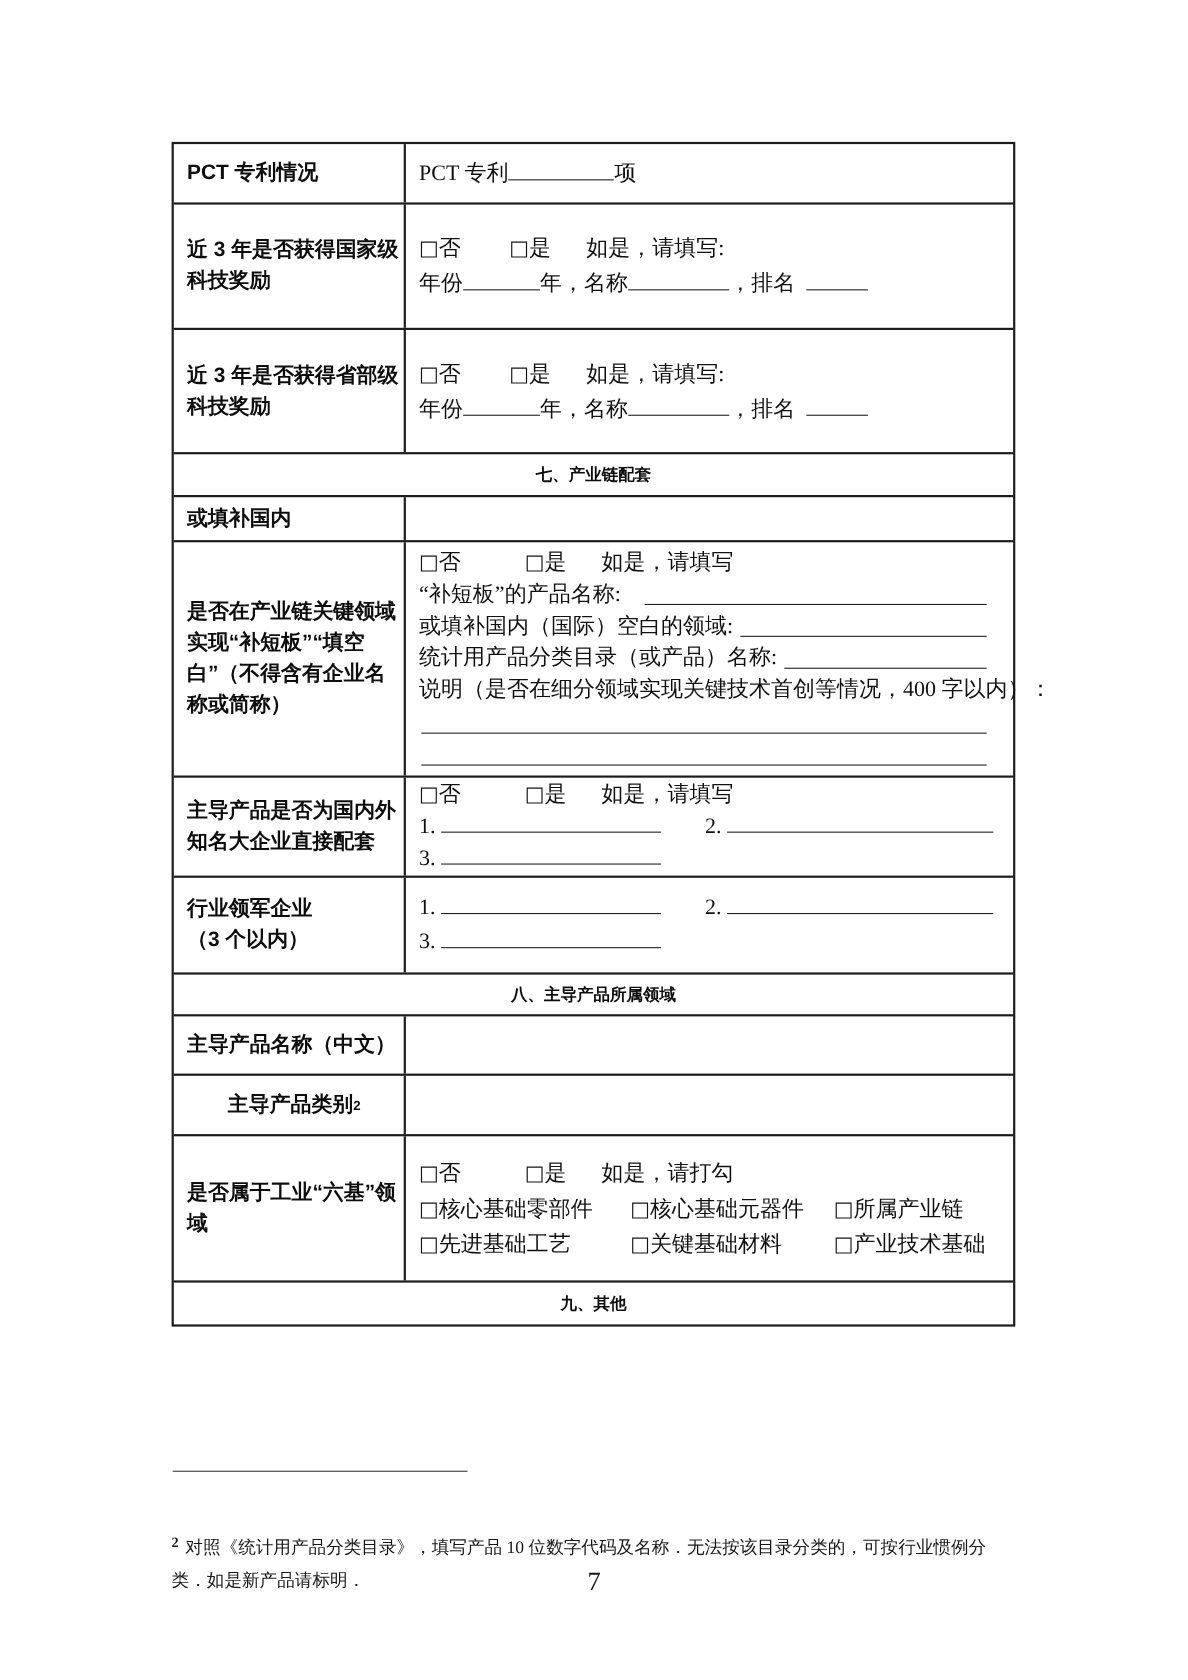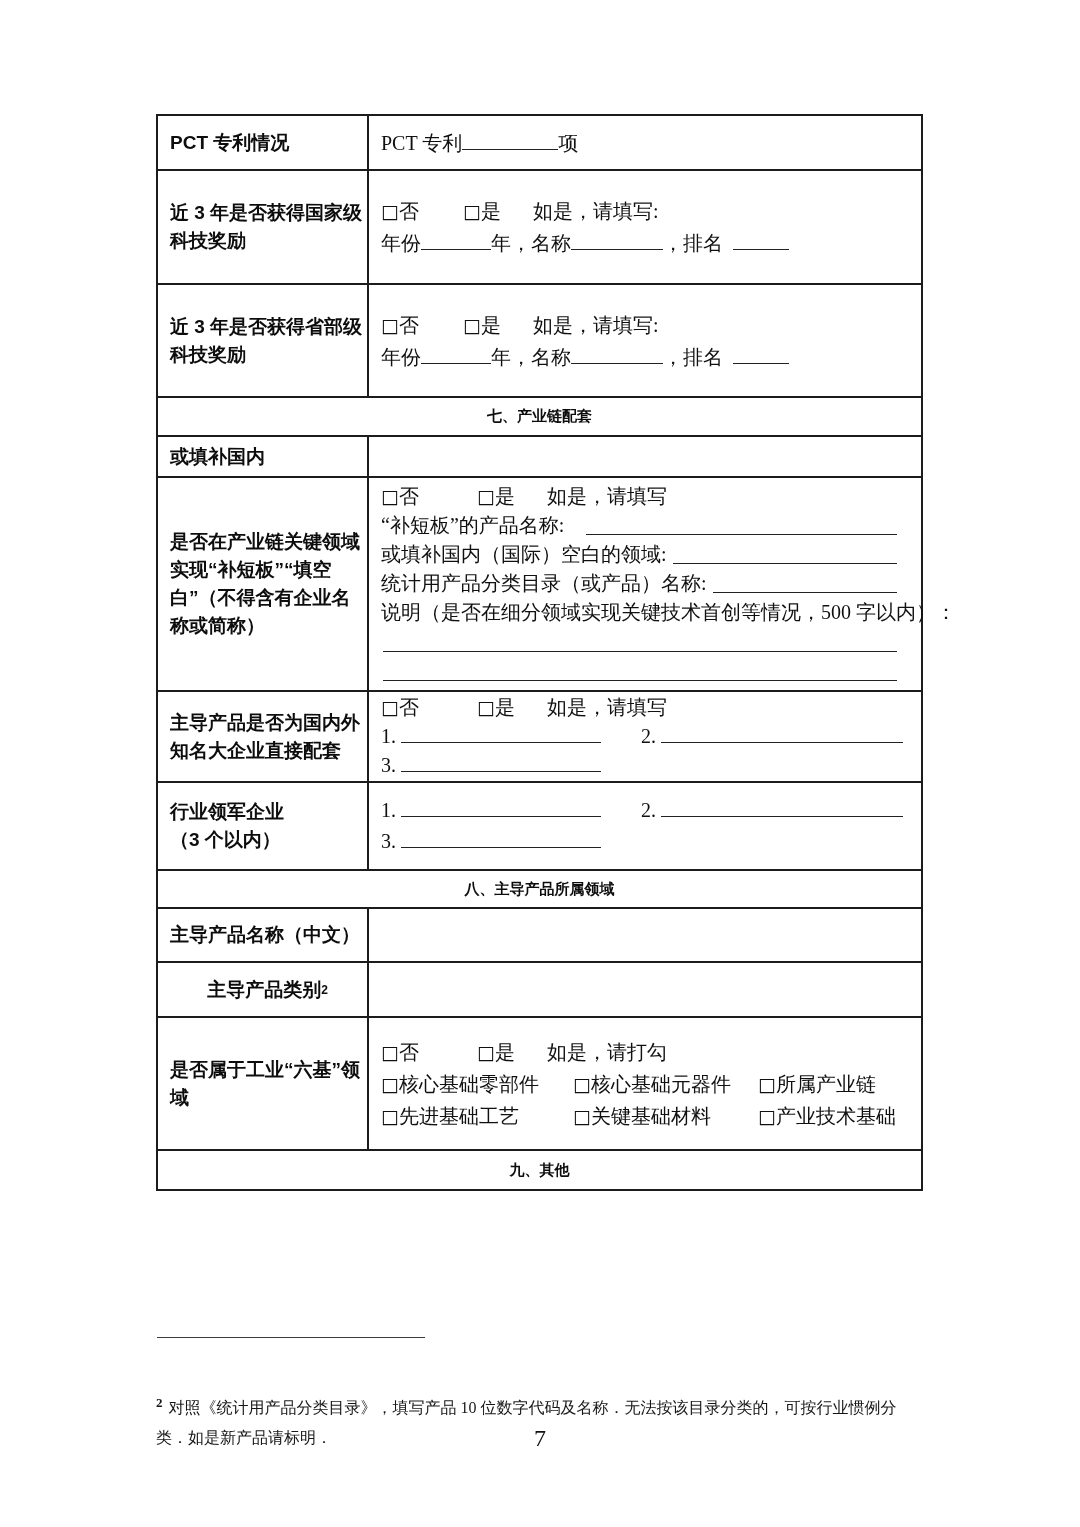--- a/index.html
+++ b/index.html
@@ -3,21 +3,21 @@
 <meta charset="utf-8">
 <style>
   * { margin:0; padding:0; box-sizing:border-box; }
   html,body { background:#ffffff; }
   body {
     width:1080px; height:1527px; position:relative;
     font-family:"Liberation Serif","DejaVu Serif",serif;
     color:#111;
   }
   .tbl {
-    position:absolute; left:156px; top:114px; width:767px;
+    position:absolute; left:156px; top:129px; width:767px;
     border:2px solid #1c1c1c;
   }
   .row { display:flex; border-bottom:2px solid #1c1c1c; }
   .row:last-child { border-bottom:none; }
   .lcell {
     width:211px; flex:0 0 211px; border-right:2px solid #1c1c1c;
     display:flex; flex-direction:column; justify-content:center; align-items:flex-start;
     padding:4px 2px 4px 12px;
     font-family:"Liberation Sans","DejaVu Sans",sans-serif;
     font-weight:bold; font-size:19px; line-height:28px; color:#0d0d0d;
@@ -136,21 +136,21 @@
       </div>
       <div class="line-f">
         <span class="txt">或填补国内（国际）空白的领域:</span>
           <span class="uf"></span>
       </div>
       <div class="line-f">
         <span class="txt">统计用产品分类目录（或产品）名称:</span>
           <span class="uf"></span>
       </div>
       <div class="line">
-        <span>说明（是否在细分领域实现关键技术首创等情况，500 字以内）：</span>
+        <span>说明（是否在细分领域实现关键技术首创等情况，400 字以内）：</span>
       </div>
       <div class="uline-row">
           <span class="uf"></span>
         </div>
       <div class="uline-row">
           <span class="uf"></span>
         </div>
     </div>
   </div>
 

